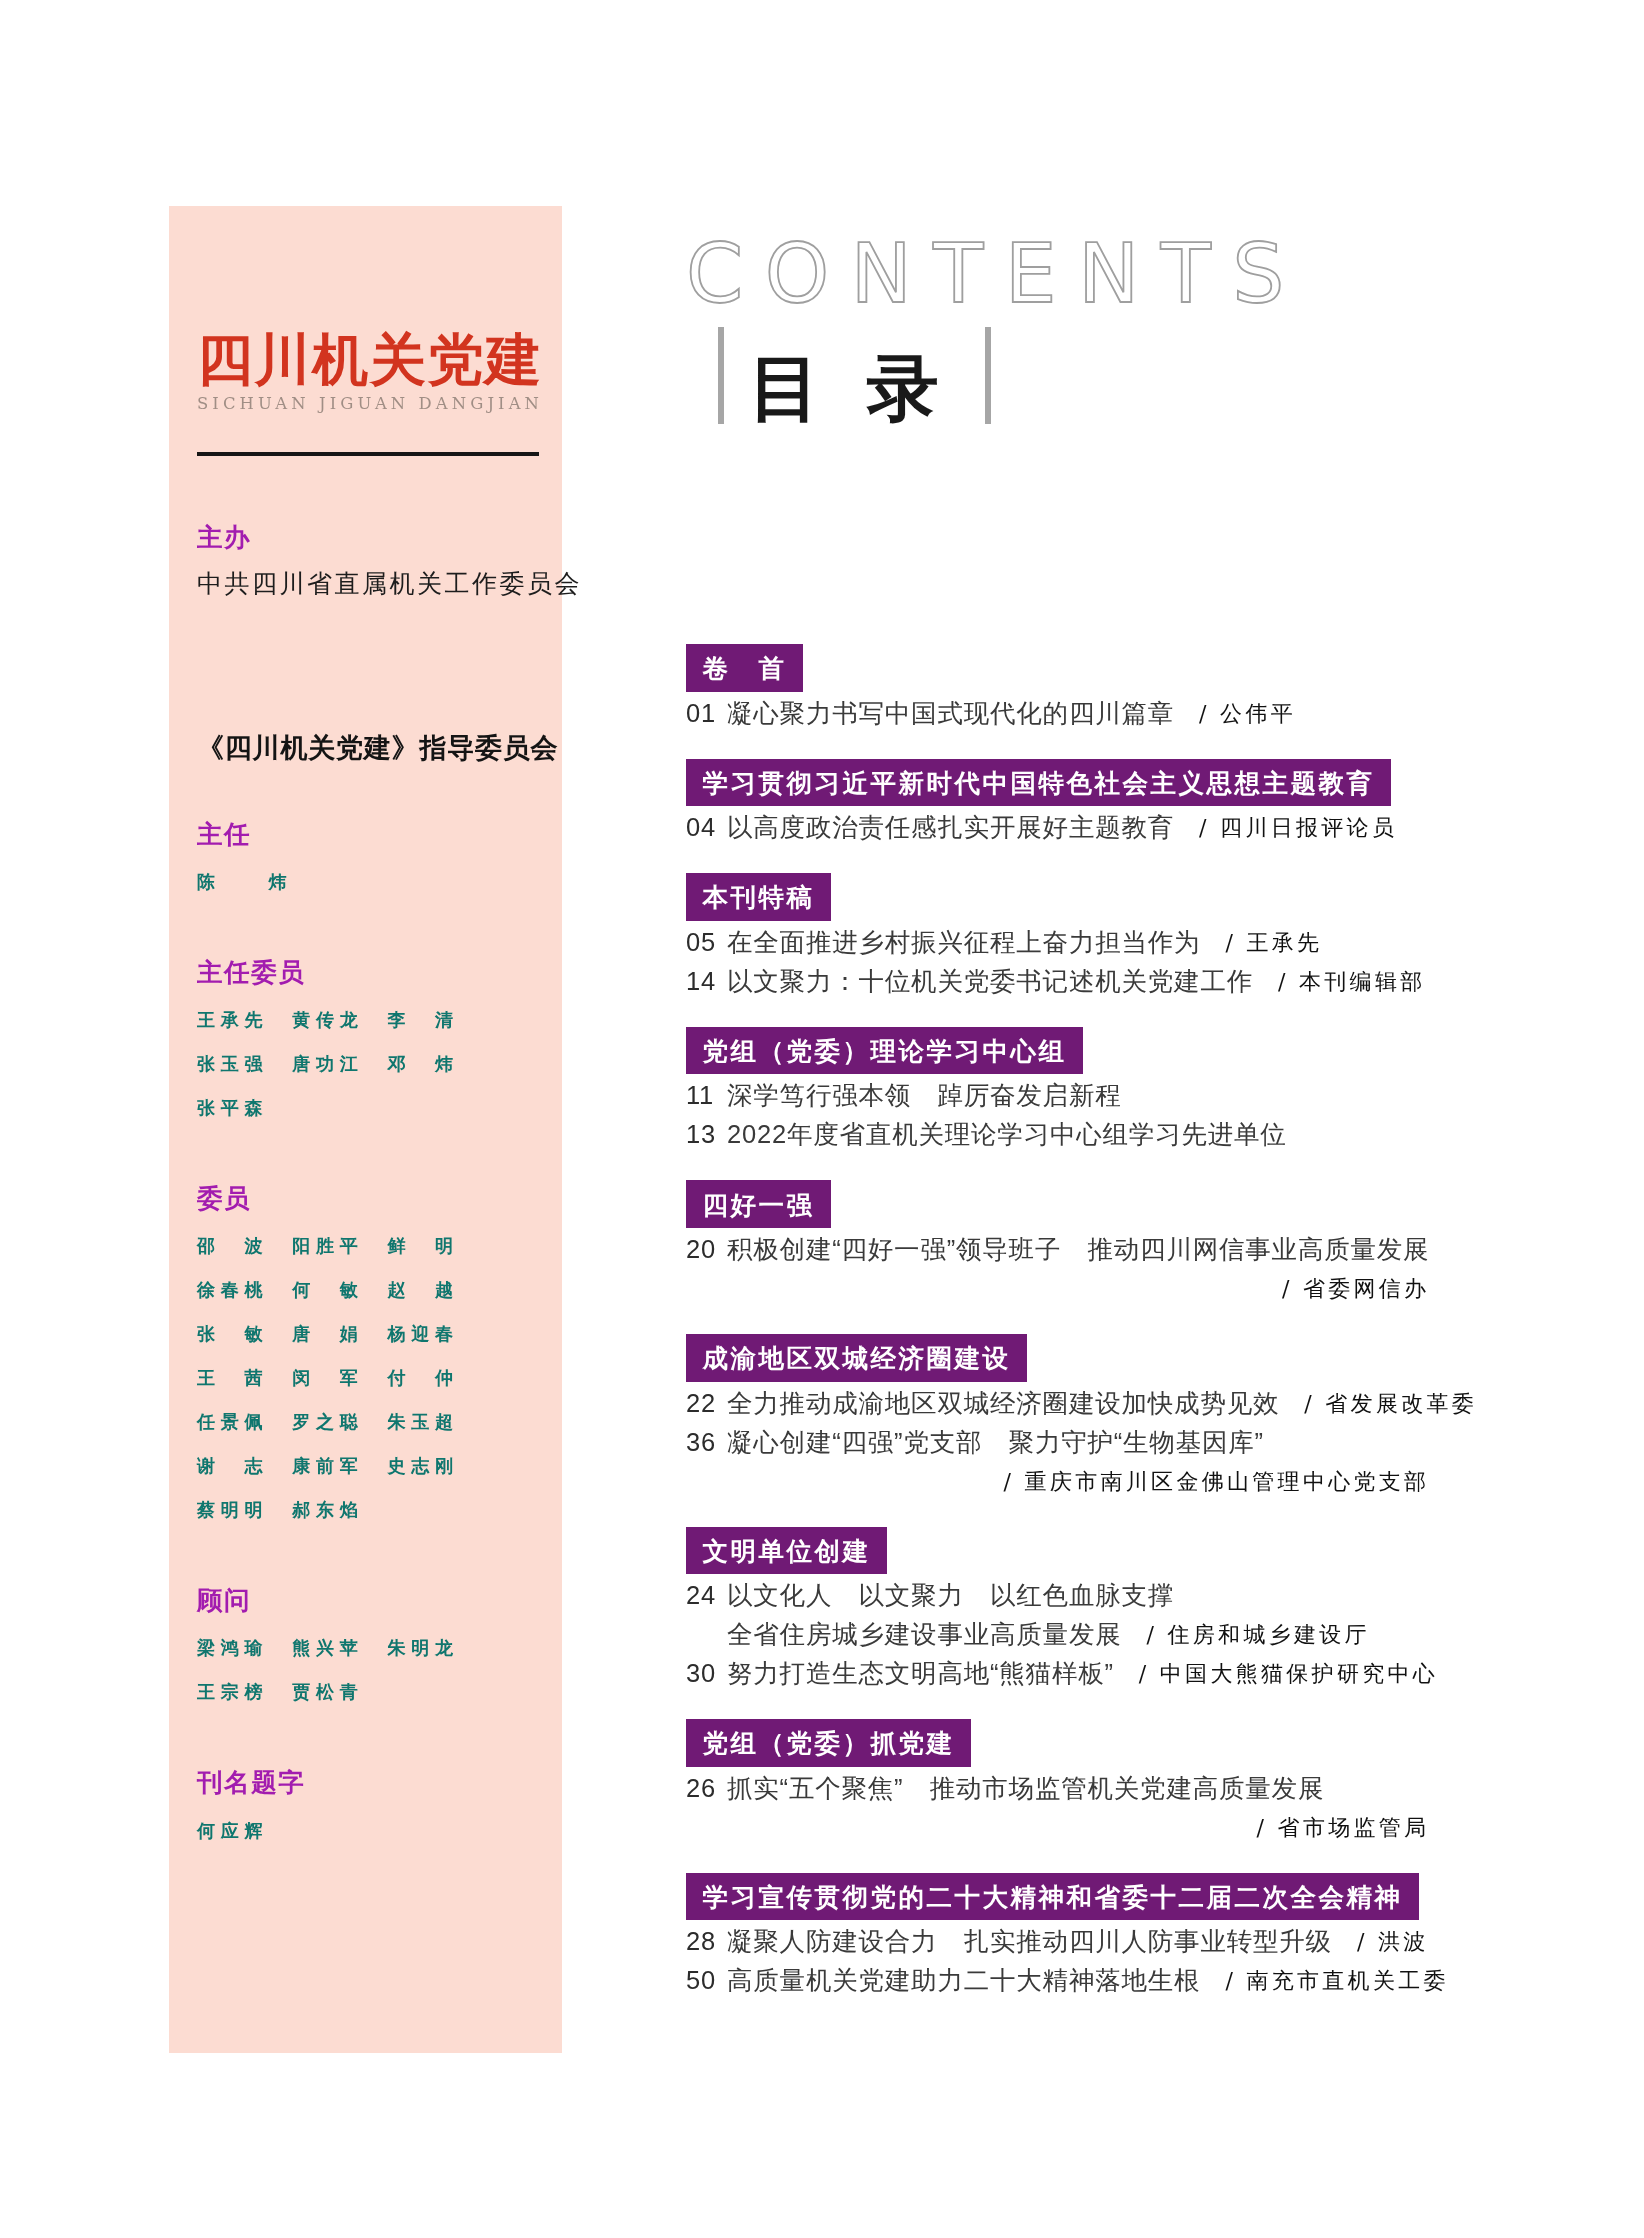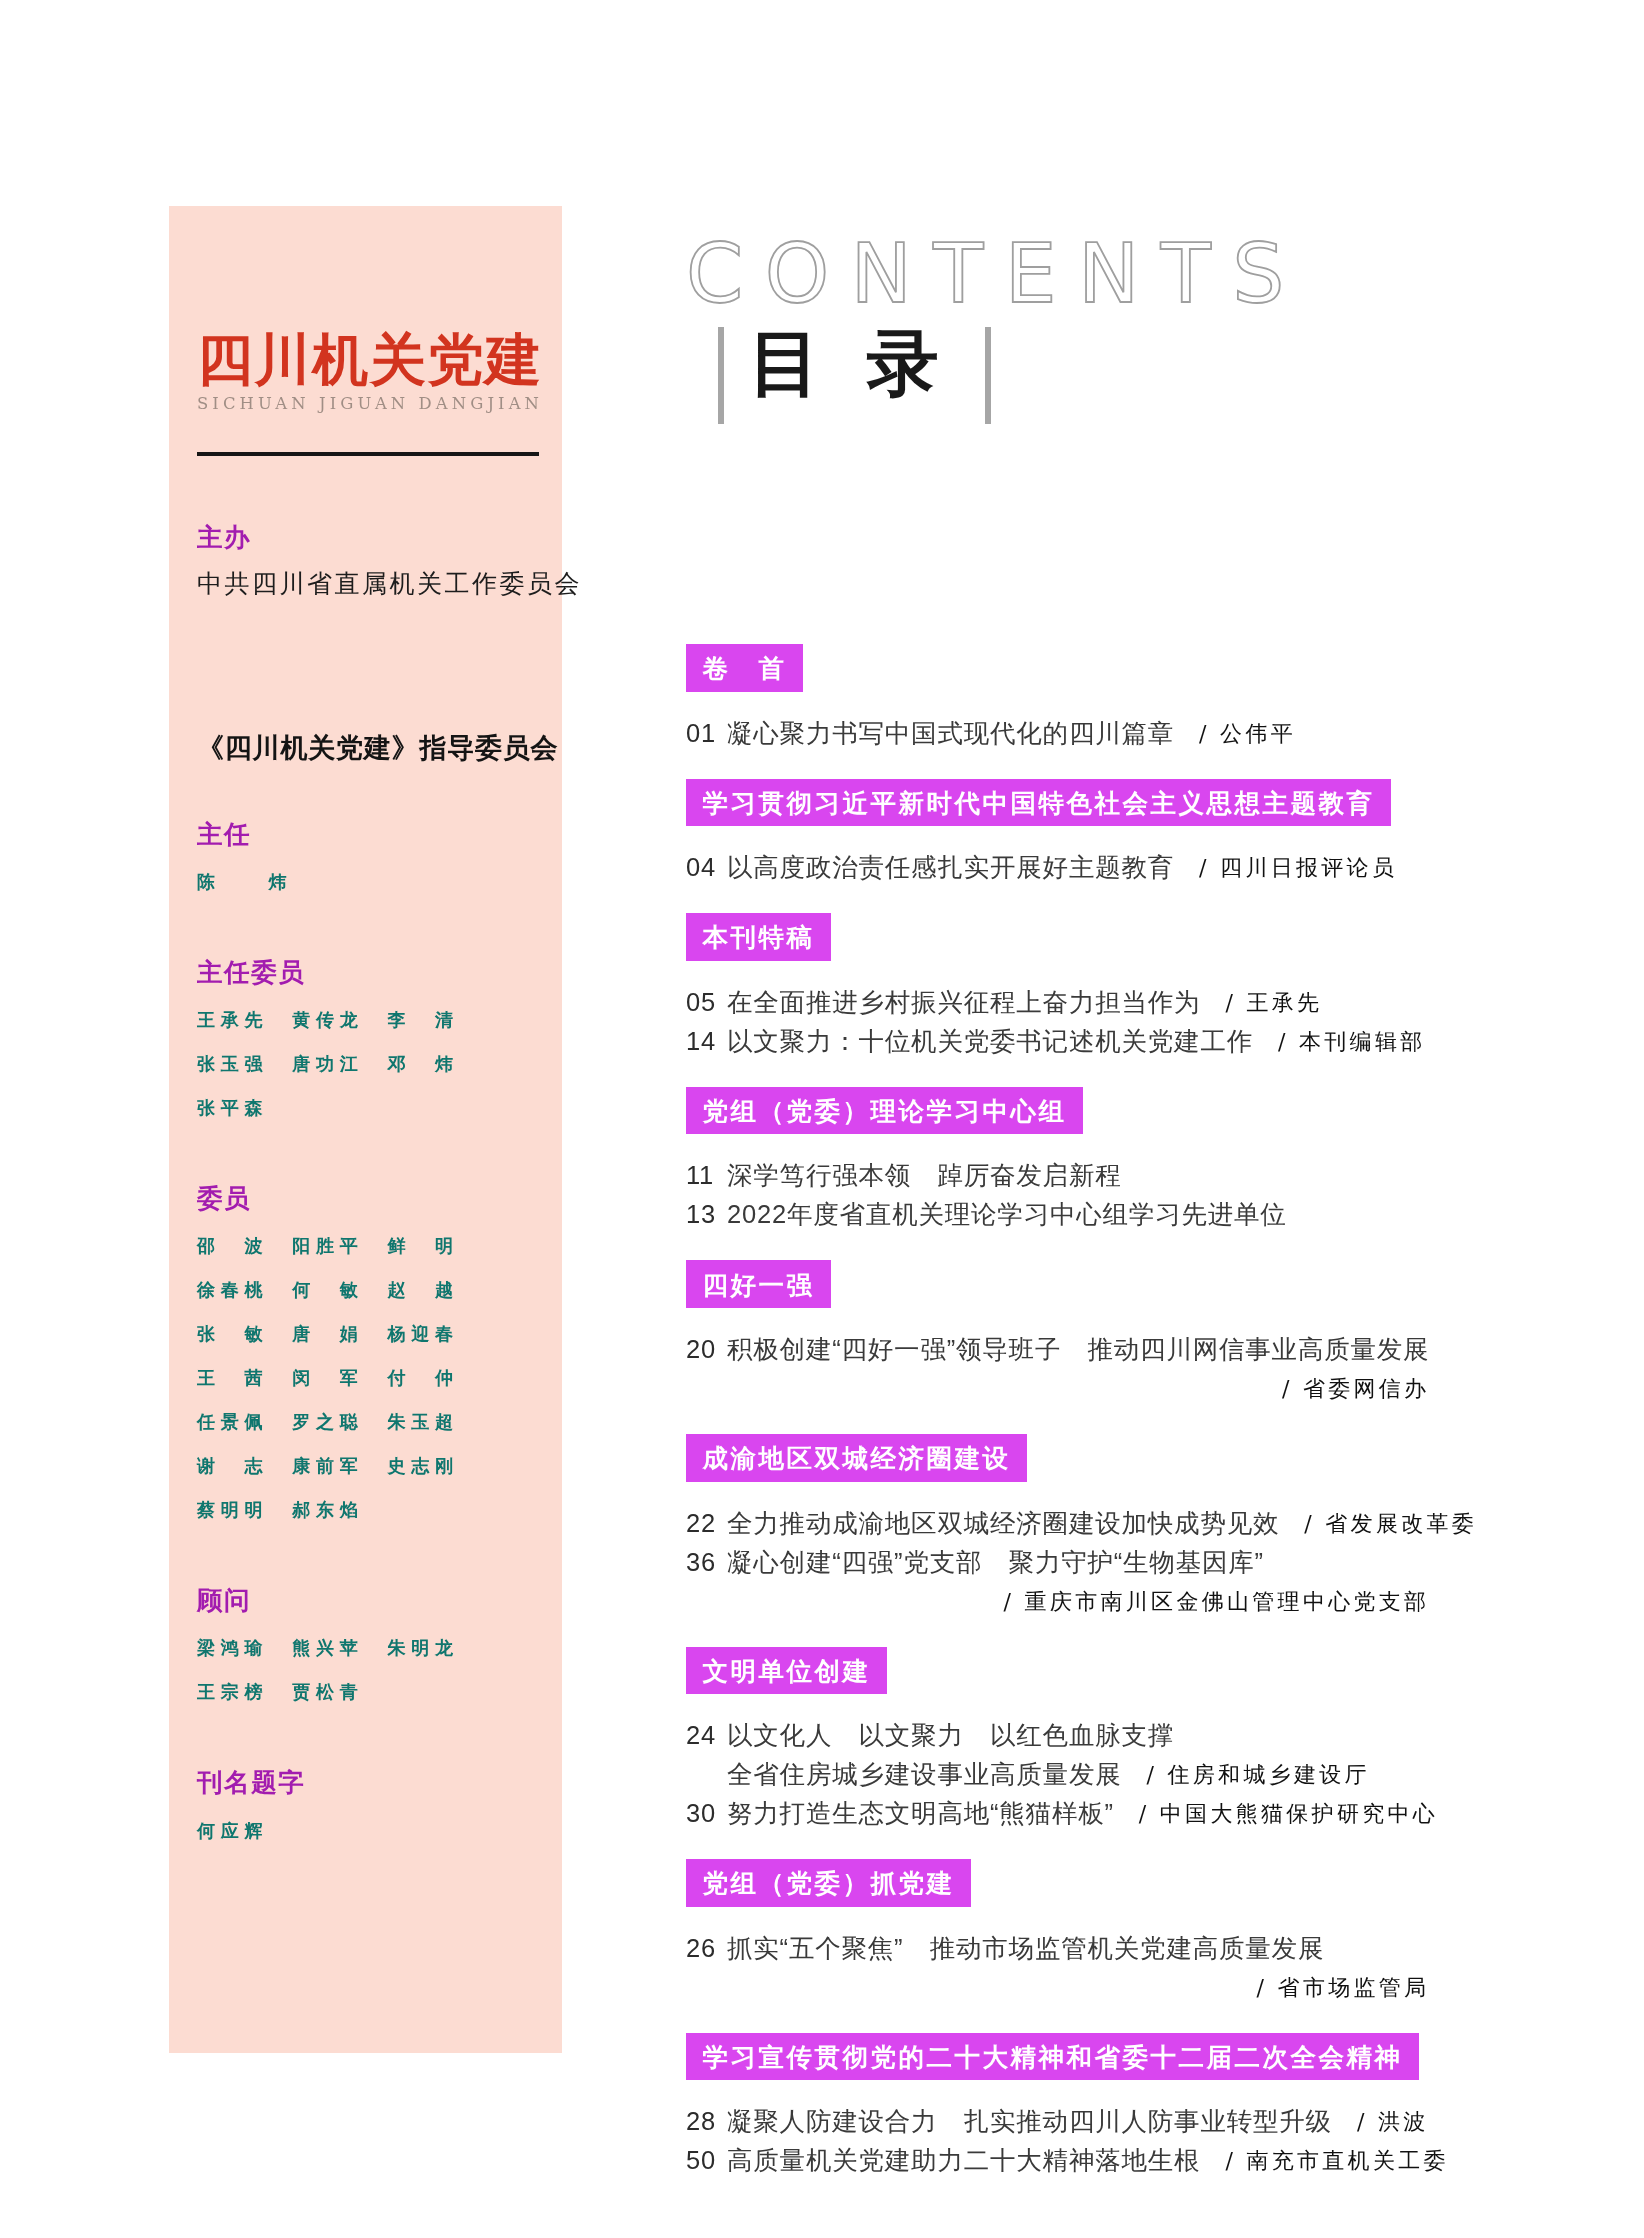--- a/index.html
+++ b/index.html
@@ -39,33 +39,33 @@
     letter-spacing:5.8px;color:#0f766e;white-space:pre;font-weight:bold;
   }
   
   .main{position:absolute;left:686px;top:224px;width:745px;}
   .c-en{
     font-size:82px;line-height:1.02;letter-spacing:21.4px;
     color:#c0c0c0;-webkit-text-fill-color:transparent;
     -webkit-text-stroke:1.8px #9f9f9f;
     font-family:"DejaVu Sans",sans-serif;white-space:nowrap;margin-top:8px;
   }
-  .c-cn-row{margin-top:11.5px;display:flex;align-items:flex-start;padding-left:32px;}
+  .c-cn-row{margin-top:11.5px;display:flex;align-items:flex-end;padding-left:32px;}
   .vbar{width:5.8px;height:97px;background:#a6a6a6;}
   .vbar.left{margin-right:25px;}
   .c-cn{
     font-size:72px;font-weight:900;color:#191919;letter-spacing:46px;
     line-height:1;font-family:"DejaVu Sans",sans-serif;white-space:nowrap;
   }
   .sections{margin-top:220px;}
   .section{margin-bottom:26px;}
   .badge{
-    display:inline-block;background:#d946ef;color:#ffffff;font-weight:700;
+    display:inline-block;background:#701a75;color:#ffffff;font-weight:700;
     font-size:25.5px;line-height:32px;padding:8.2px 16.4px 7.4px;letter-spacing:2.5px;
-    margin-bottom:22px;white-space:nowrap;
+    margin-bottom:2px;white-space:nowrap;
   }
   .row{display:flex;align-items:flex-start;line-height:39px;white-space:nowrap;}
   .num{flex:0 0 41px;font-size:25.5px;color:#2c2c2c;letter-spacing:0.8px;}
   .title{font-size:25.5px;color:#3a3a3a;letter-spacing:0.8px;}
   .author{margin-left:25px;font-family:"DejaVu Serif",serif;font-size:22px;color:#111111;letter-spacing:3.3px;}
   .author-row{
     line-height:39px;text-align:right;font-family:"DejaVu Serif",serif;
     font-size:22px;color:#111111;letter-spacing:3.3px;padding-right:1.6px;white-space:nowrap;
   }
 </style>

